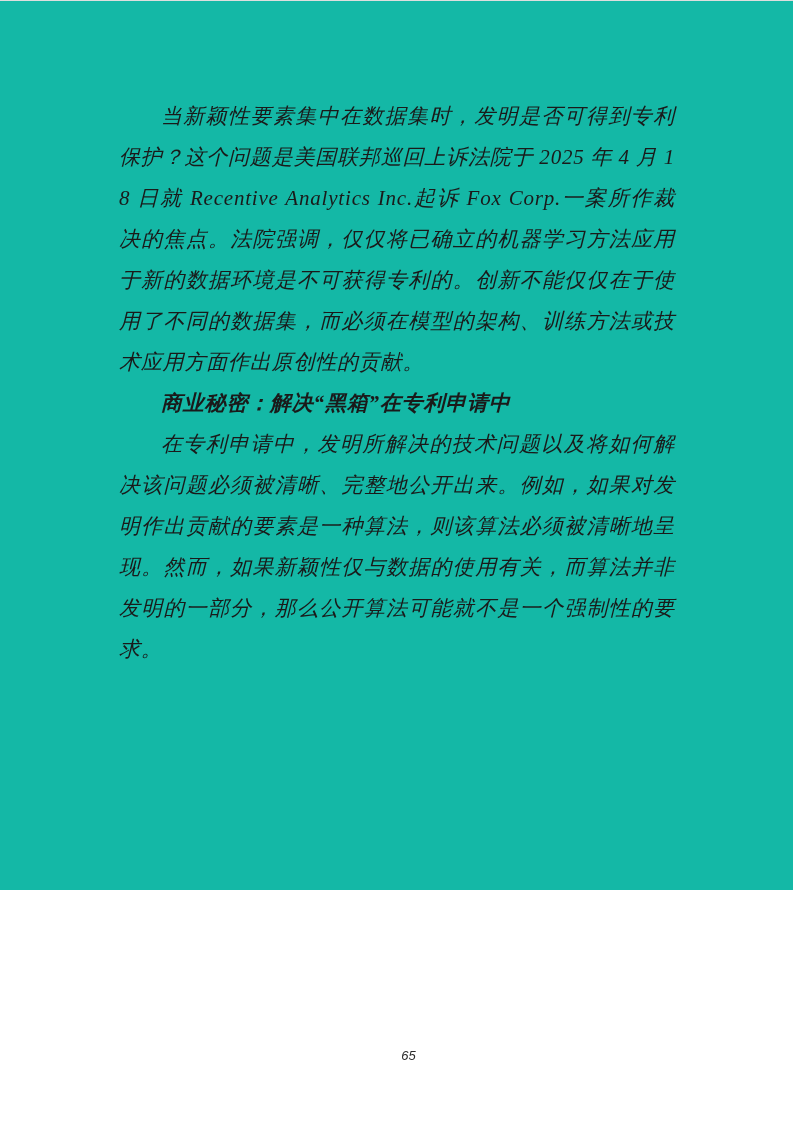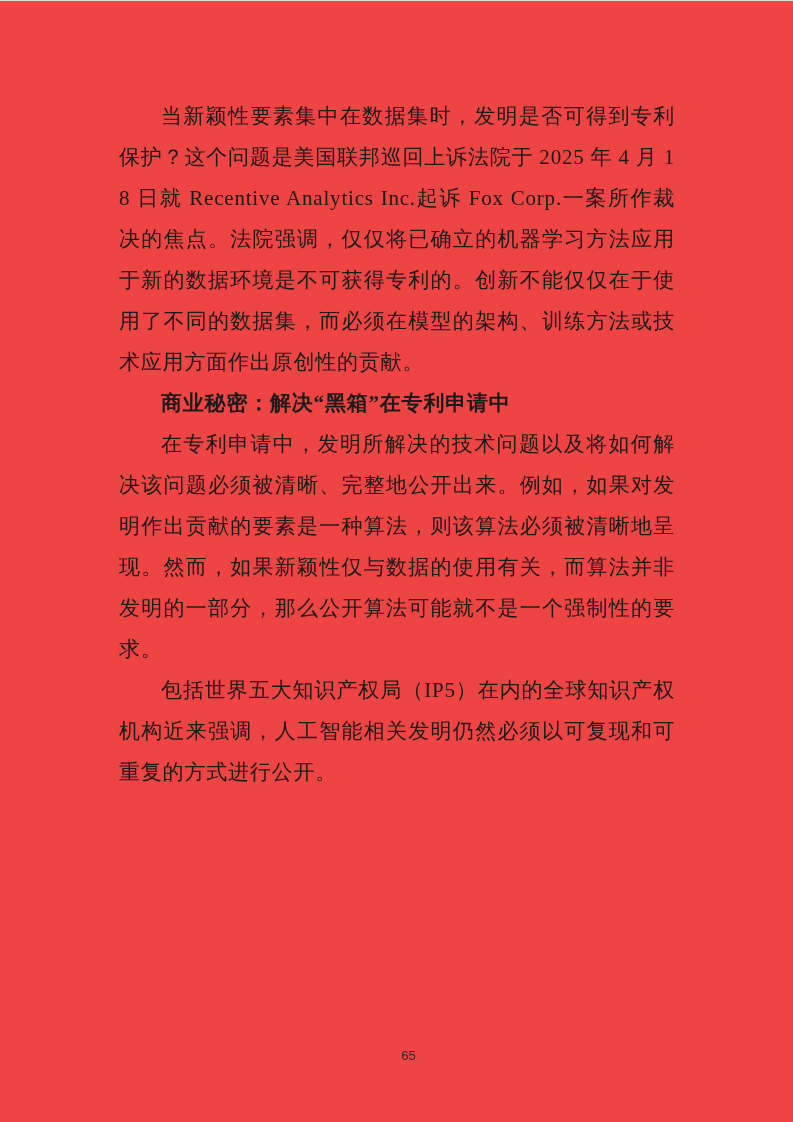--- a/index.html
+++ b/index.html
@@ -11,24 +11,25 @@
     height: 1122px;
     background: #ffffff;
     position: relative;
     overflow: hidden;
     font-family: "Liberation Serif", "DejaVu Serif", serif;
   }
   .page {
     position: absolute;
     left: 0; top: 0;
     width: 793px;
-    height: 1122px;
-    background: #ef4444;
+    height: 890px;
+    background: #14b8a6;
     border-top: 1px solid #dedede;
     box-sizing: border-box;
+    font-style: italic;
   }
   .content {
     position: absolute;
     left: 119px;
     top: 95px;
     width: 556px;
     font-size: 21px;
     line-height: 41px;
     color: #1a1a1a;
     text-align: justify;
@@ -57,16 +58,15 @@
   }
 </style>
 </head>
 <body>
 
 <div class="page">
   <div class="content">
       <p class="para body">当新颖性要素集中在数据集时，发明是否可得到专利保护？这个问题是美国联邦巡回上诉法院于 2025 年 4 月 18 日就 Recentive Analytics Inc.起诉 Fox Corp.一案所作裁决的焦点。法院强调，仅仅将已确立的机器学习方法应用于新的数据环境是不可获得专利的。创新不能仅仅在于使用了不同的数据集，而必须在模型的架构、训练方法或技术应用方面作出原创性的贡献。</p>
       <p class="para heading">商业秘密：解决“黑箱”在专利申请中</p>
       <p class="para body">在专利申请中，发明所解决的技术问题以及将如何解决该问题必须被清晰、完整地公开出来。例如，如果对发明作出贡献的要素是一种算法，则该算法必须被清晰地呈现。然而，如果新颖性仅与数据的使用有关，而算法并非发明的一部分，那么公开算法可能就不是一个强制性的要求。</p>
-      <p class="para body">包括世界五大知识产权局（IP5）在内的全球知识产权机构近来强调，人工智能相关发明仍然必须以可复现和可重复的方式进行公开。</p>
     </div>
   <div class="page-number">65</div>
 </div>
 
 </body></html>

